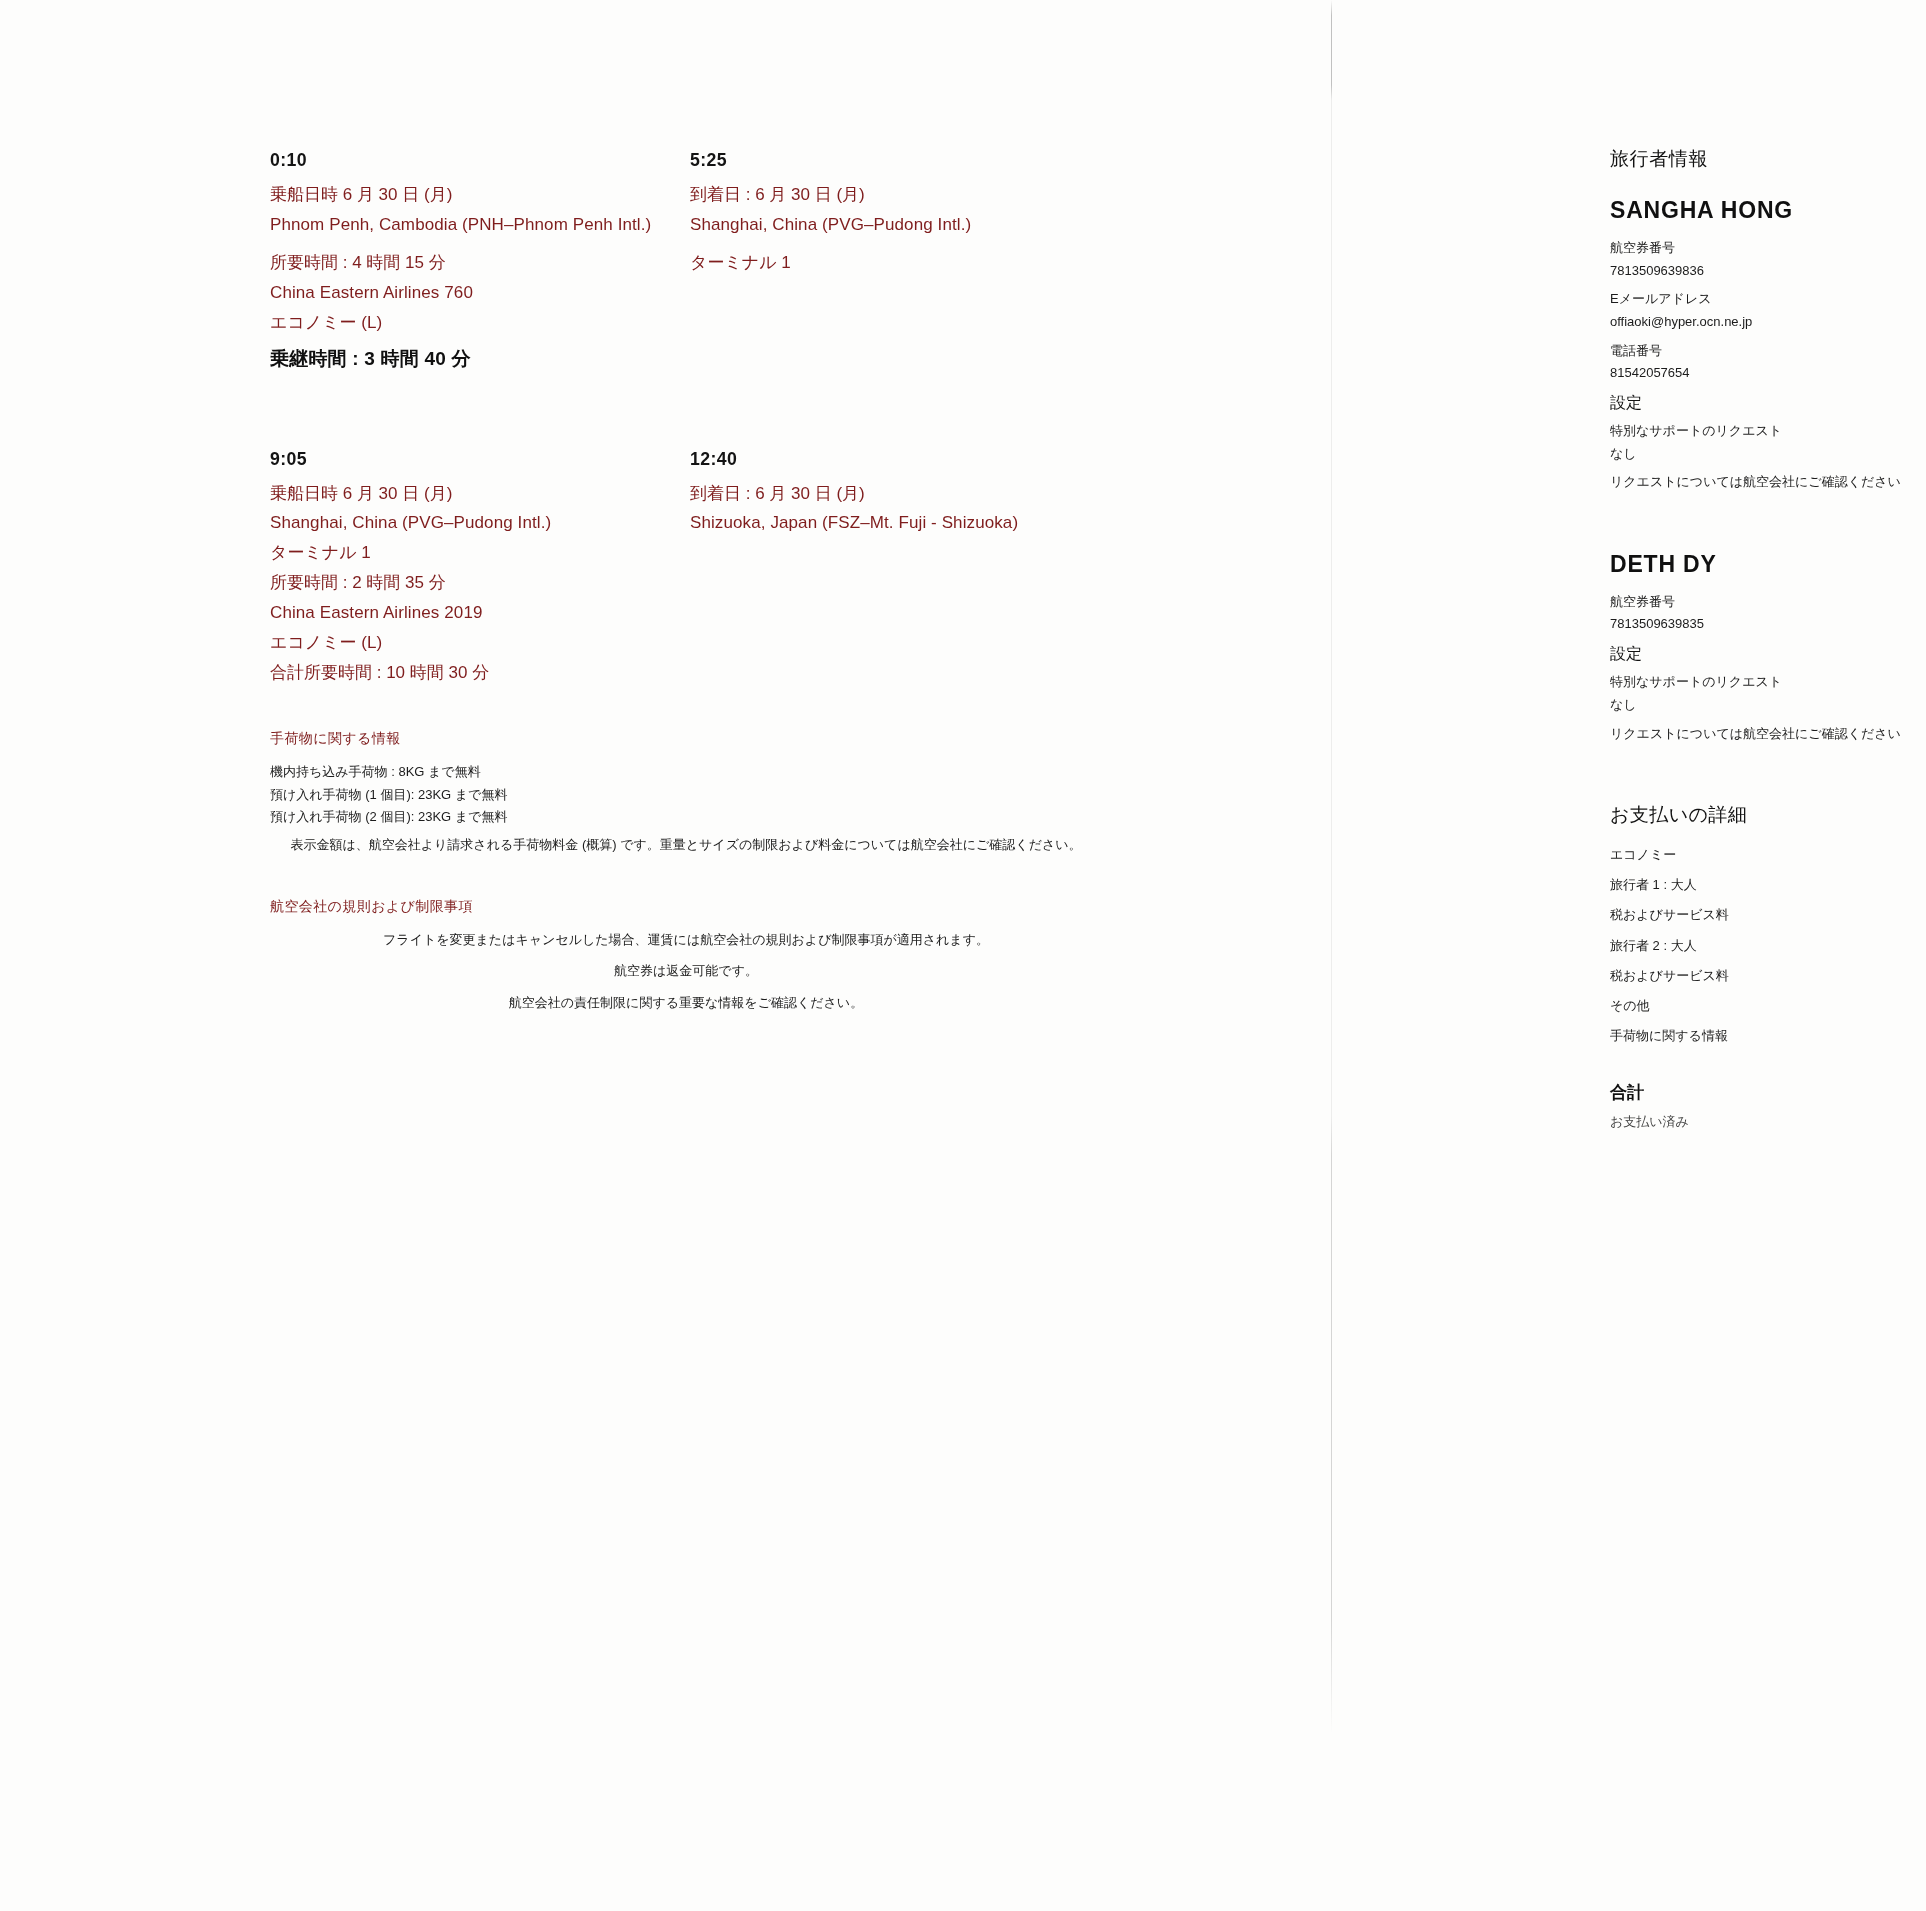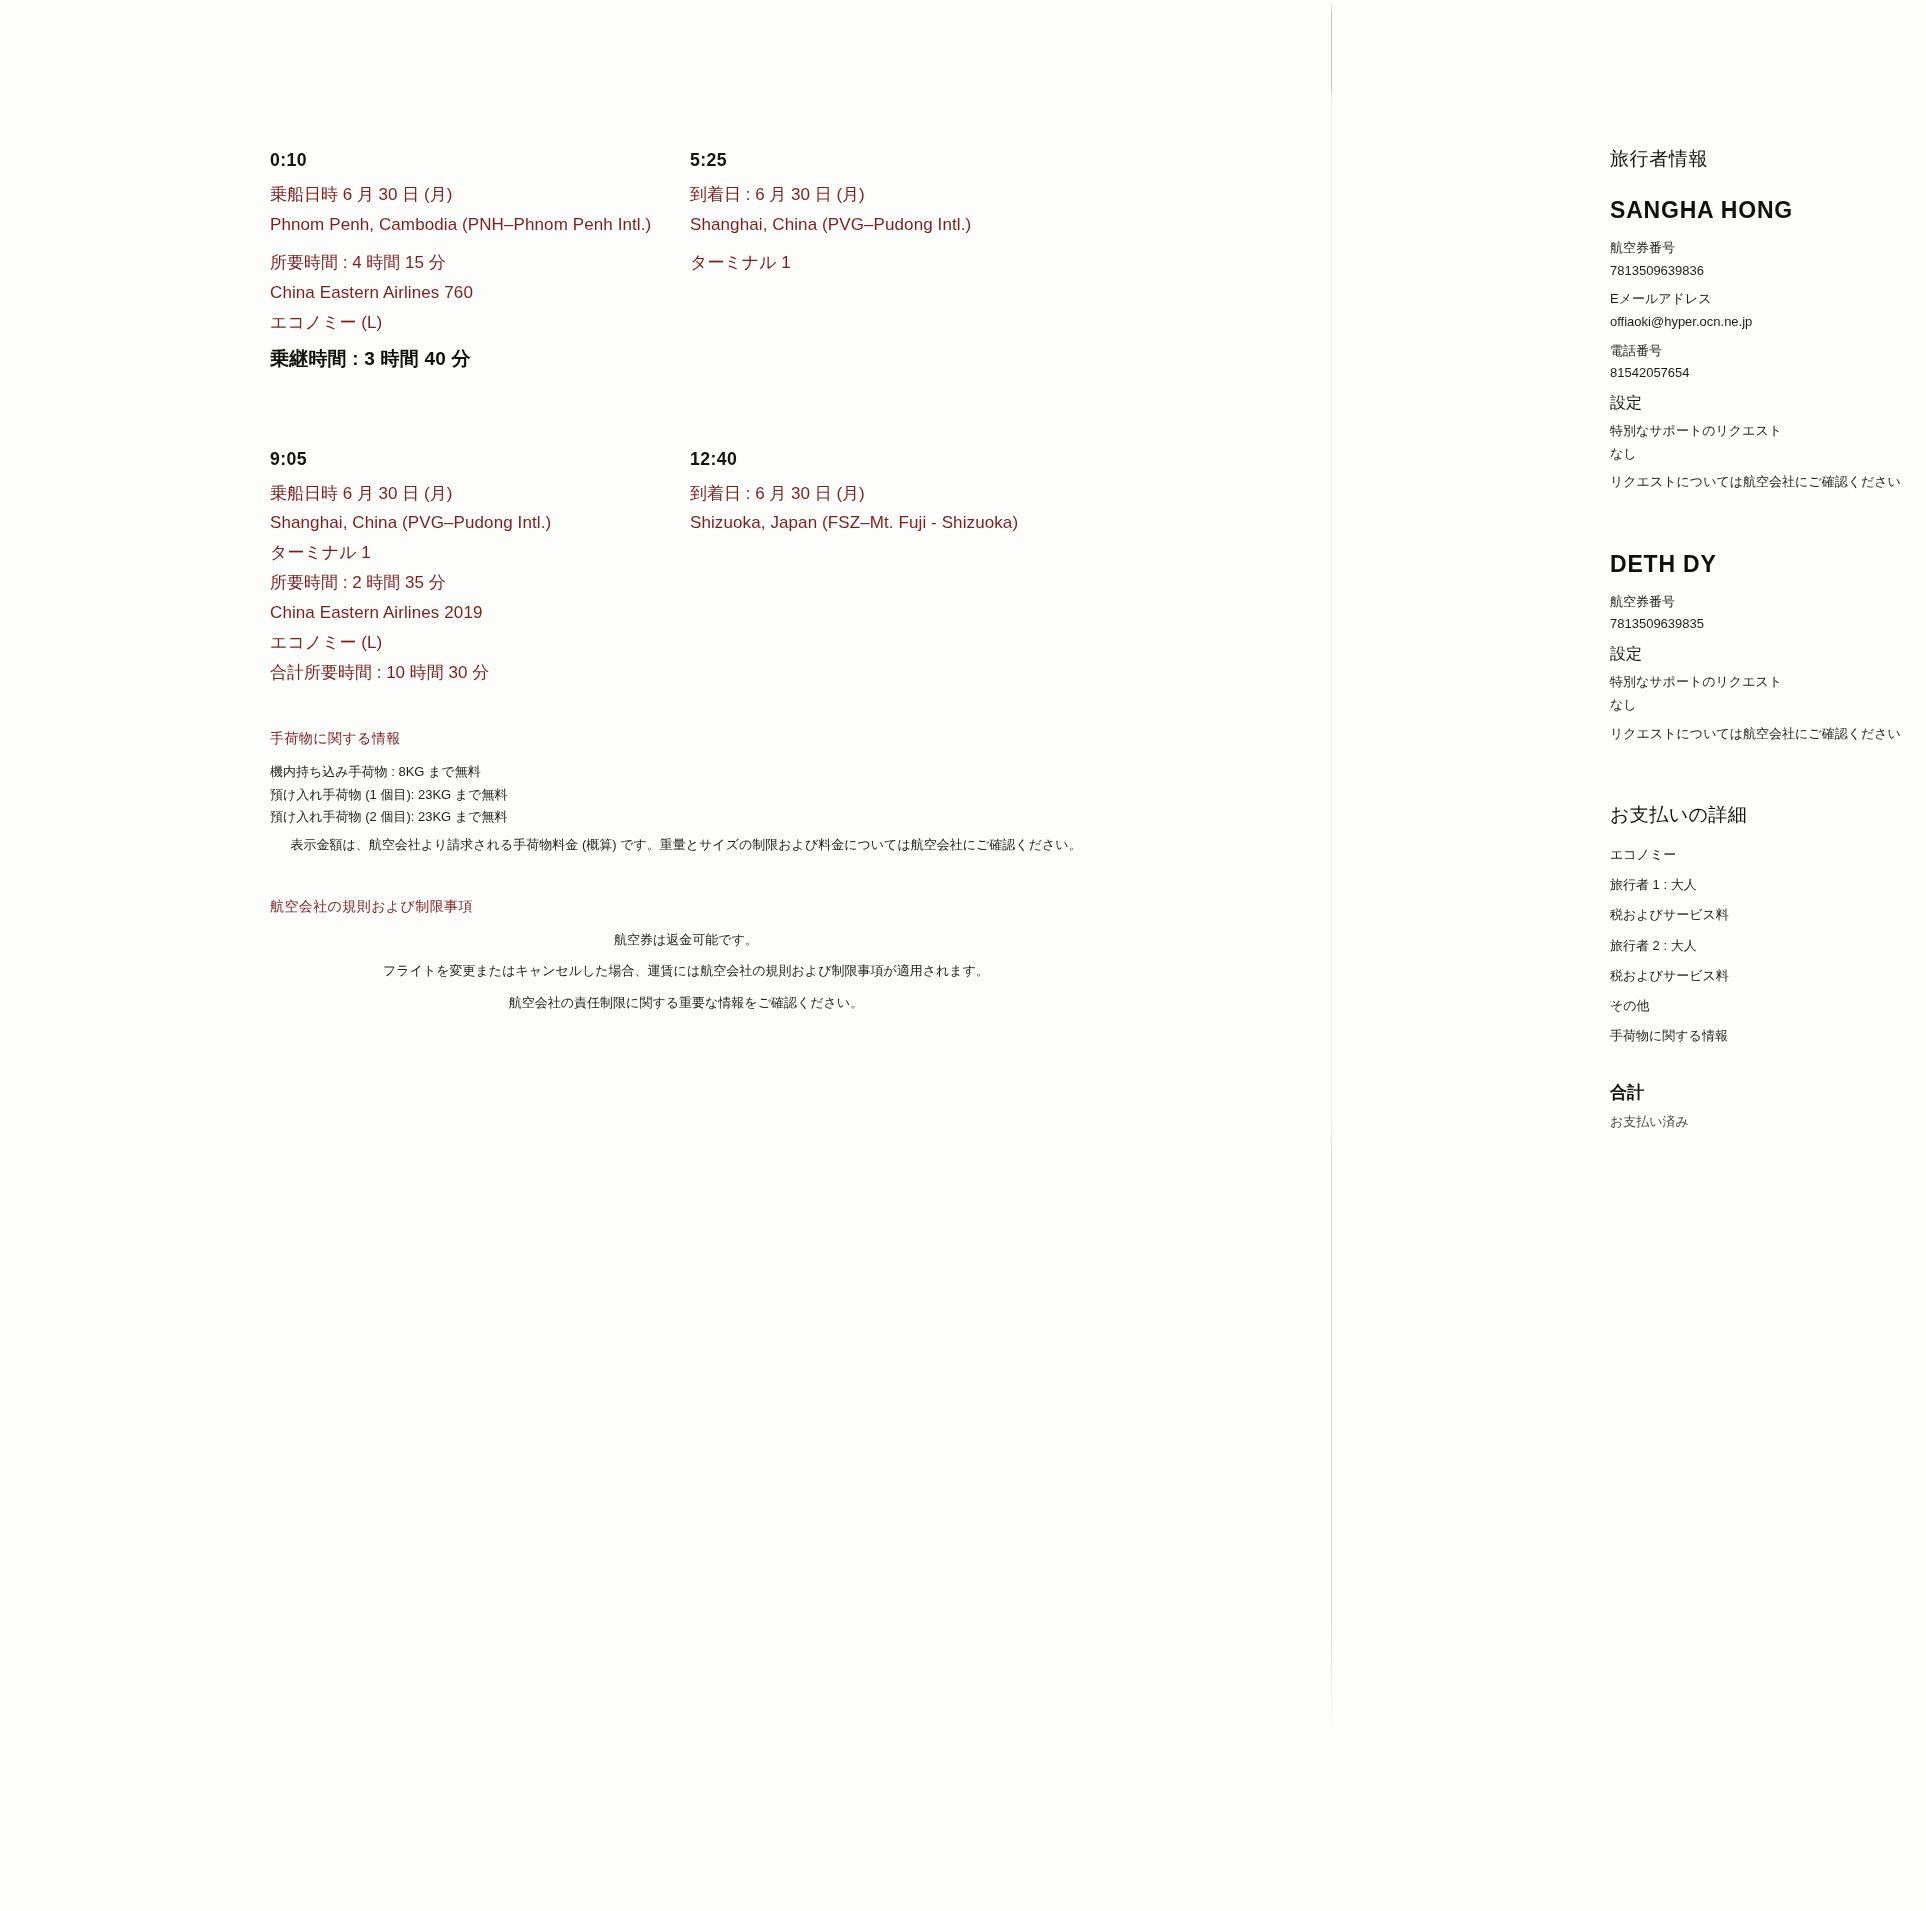--- a/index.html
+++ b/index.html
@@ -243,22 +243,22 @@
       <div class="sec-head">手荷物に関する情報</div>
       <div class="bag-line">機内持ち込み手荷物 : 8KG まで無料</div>
       <div class="bag-line">預け入れ手荷物 (1 個目): 23KG まで無料</div>
       <div class="bag-line">預け入れ手荷物 (2 個目): 23KG まで無料</div>
       <div style="height:5.4px"></div>
       <div class="para narrow">表示金額は、航空会社より請求される手荷物料金 (概算) です。重量とサイズの制限および料金については航空会社にご確認ください。</div>
     </div>
 
     <div>
       <div class="sec-head">航空会社の規則および制限事項</div>
+      <div class="para narrow">フライトを変更またはキャンセルした場合、運賃には航空会社の規則および制限事項が適用されます。</div>
       <div class="para narrow">航空券は返金可能です。</div>
-      <div class="para narrow">フライトを変更またはキャンセルした場合、運賃には航空会社の規則および制限事項が適用されます。</div>
       <div class="para narrow">航空会社の責任制限に関する重要な情報をご確認ください。</div>
     </div>
 
   </div>
 
   <div class="col-right">
 
     <div class="r-head">旅行者情報</div>
 
     <div>

